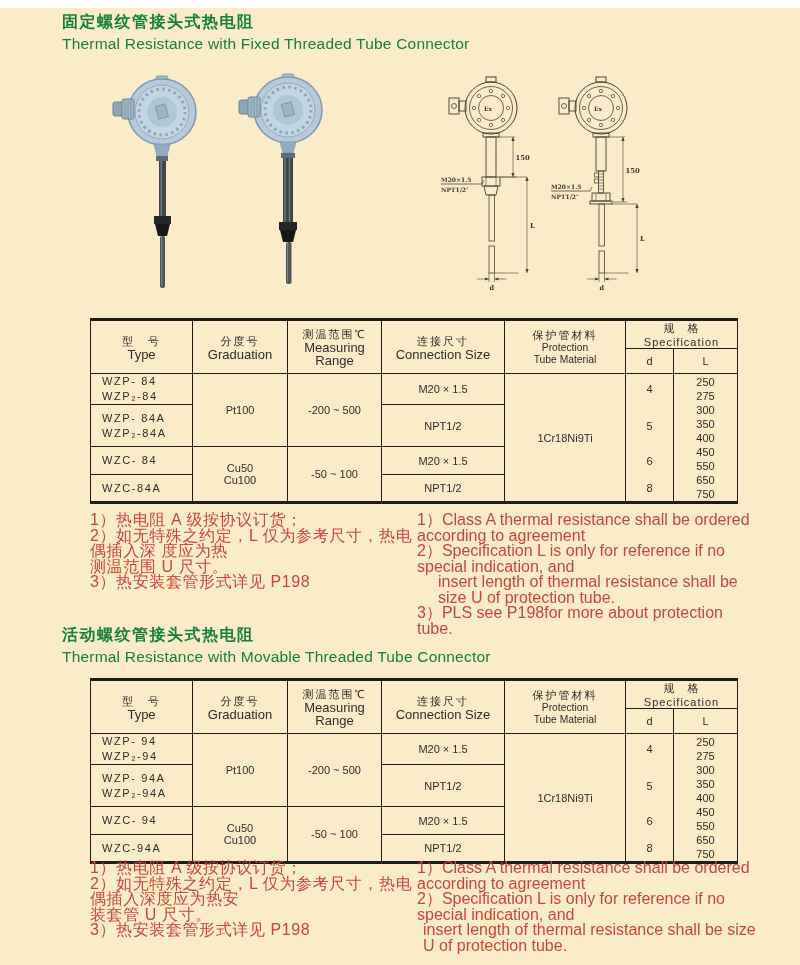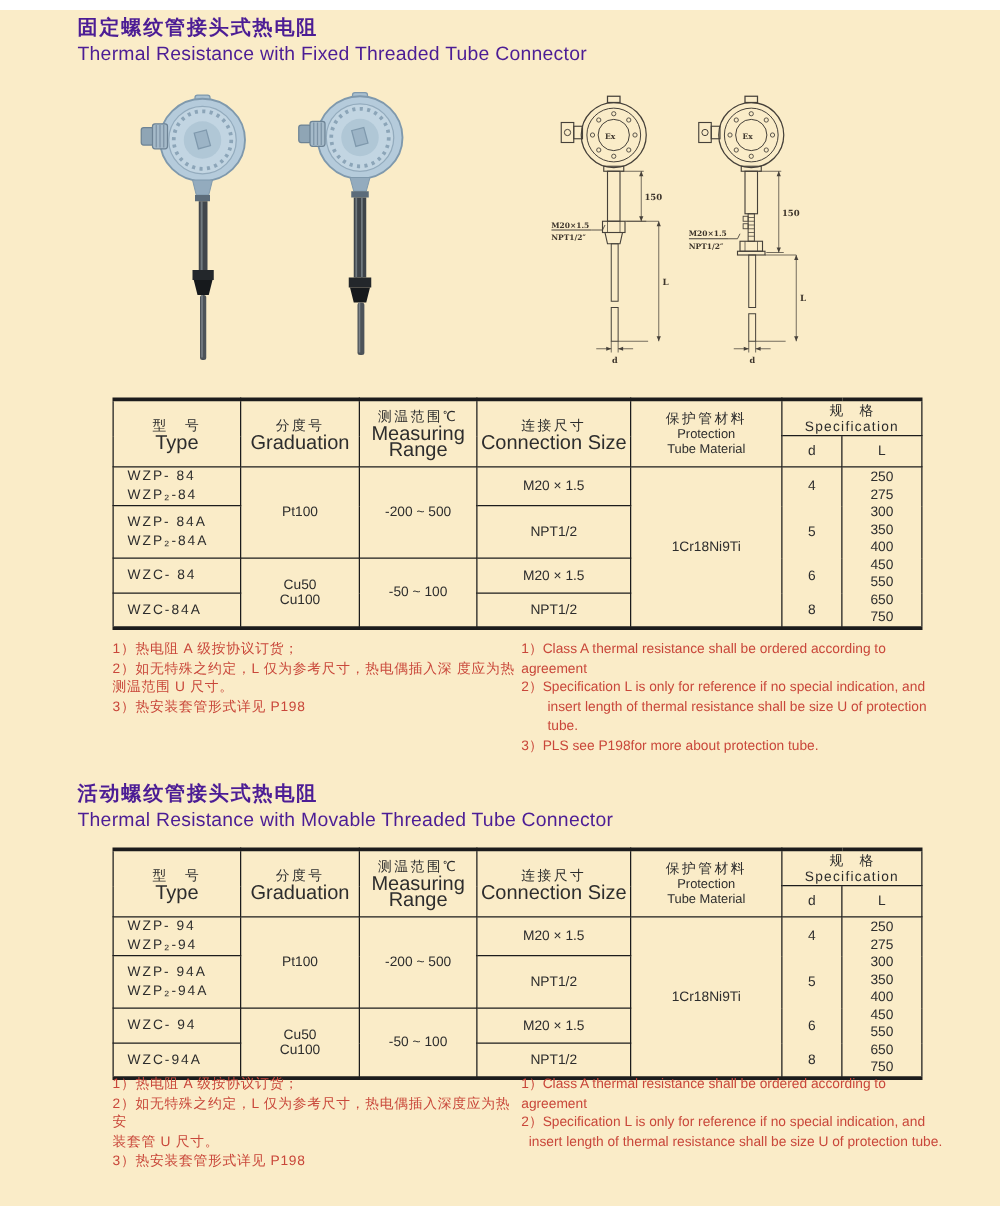--- a/index.html
+++ b/index.html
@@ -1,44 +1,44 @@
 <!DOCTYPE html>
 <html><head>
 <meta charset="utf-8">
 <style>
   html,body { margin:0; padding:0; background:#ffffff; font-family:"Liberation Sans", sans-serif; }
   .page { position:relative; width:800px; height:965px; background:#faecc8; overflow:hidden; }
   .white-top { position:absolute; left:0; top:0; width:800px; height:8px; background:#ffffff; }
 
-  .title-block { position:absolute; left:62px; color:#4c1d95; }
+  .title-block { position:absolute; left:62px; color:#15803d; }
   #titles-1 { top:12px; }
   #titles-2 { top:625px; }
   .title-zh { margin:0; font-size:16px; font-weight:bold; letter-spacing:1.5px; }
   .title-en { margin:2px 0 0 0; font-size:15.5px; font-weight:normal; letter-spacing:0.2px; }
 
   .figure { position:absolute; }
 
   table.spec-table { position:absolute; left:90px; width:647px; border-collapse:collapse; table-layout:fixed;
     font-size:11px; color:#2d2d2d; background:transparent;
     border:1px solid #1c1c1c; border-top:3px solid #1c1c1c; border-bottom:3px solid #1c1c1c; }
   #table-1 { top:318px; }
   #table-2 { top:678px; }
   .spec-table th, .spec-table td { border:1px solid #1c1c1c; padding:0; text-align:center; vertical-align:middle; font-weight:normal; }
   .spec-table thead tr { height:25px; }
   .hz { display:block; letter-spacing:2px; line-height:14px; }
-  .he { display:block; font-size:16px; letter-spacing:0; line-height:13px; }
+  .he { display:block; font-size:13px; letter-spacing:0; line-height:13px; }
   .he3 { display:block; font-size:10.3px; line-height:12px; }
   .spec-head { letter-spacing:1px; }
   tr.r1 { height:28px; } tr.r2 { height:42px; } tr.r3 { height:28px; } tr.r4 { height:28px; }
   td.type-cell { text-align:left; padding-left:11px; letter-spacing:1.6px;margin-top:16px; }
   td.type-cell div { line-height:15px; }
   td.l-cell div { line-height:14px; }
   td.bt-hide { border-top-style:hidden; }
 
-  .notes { position:absolute; font-size:11px; color:#c9473a; line-height:15.5px; }
+  .notes { position:absolute; font-size:16px; color:#c9473a; line-height:15.5px; }
   .notes-zh { width:325px; letter-spacing:0.6px; }
   .notes-en { width:340px; }
   #notes-1-zh { left:90px; top:512px; }
   #notes-1-en { left:417px; top:512px; }
   #notes-2-zh { left:90px; top:860px; }
   #notes-2-en { left:417px; top:860px; }
   .ind-lg { padding-left:21px; }
   .ind-sm { padding-left:6px; }
 
   .draw-text { font-family:"DejaVu Serif", serif; font-weight:bold; fill:#3d352c; }

